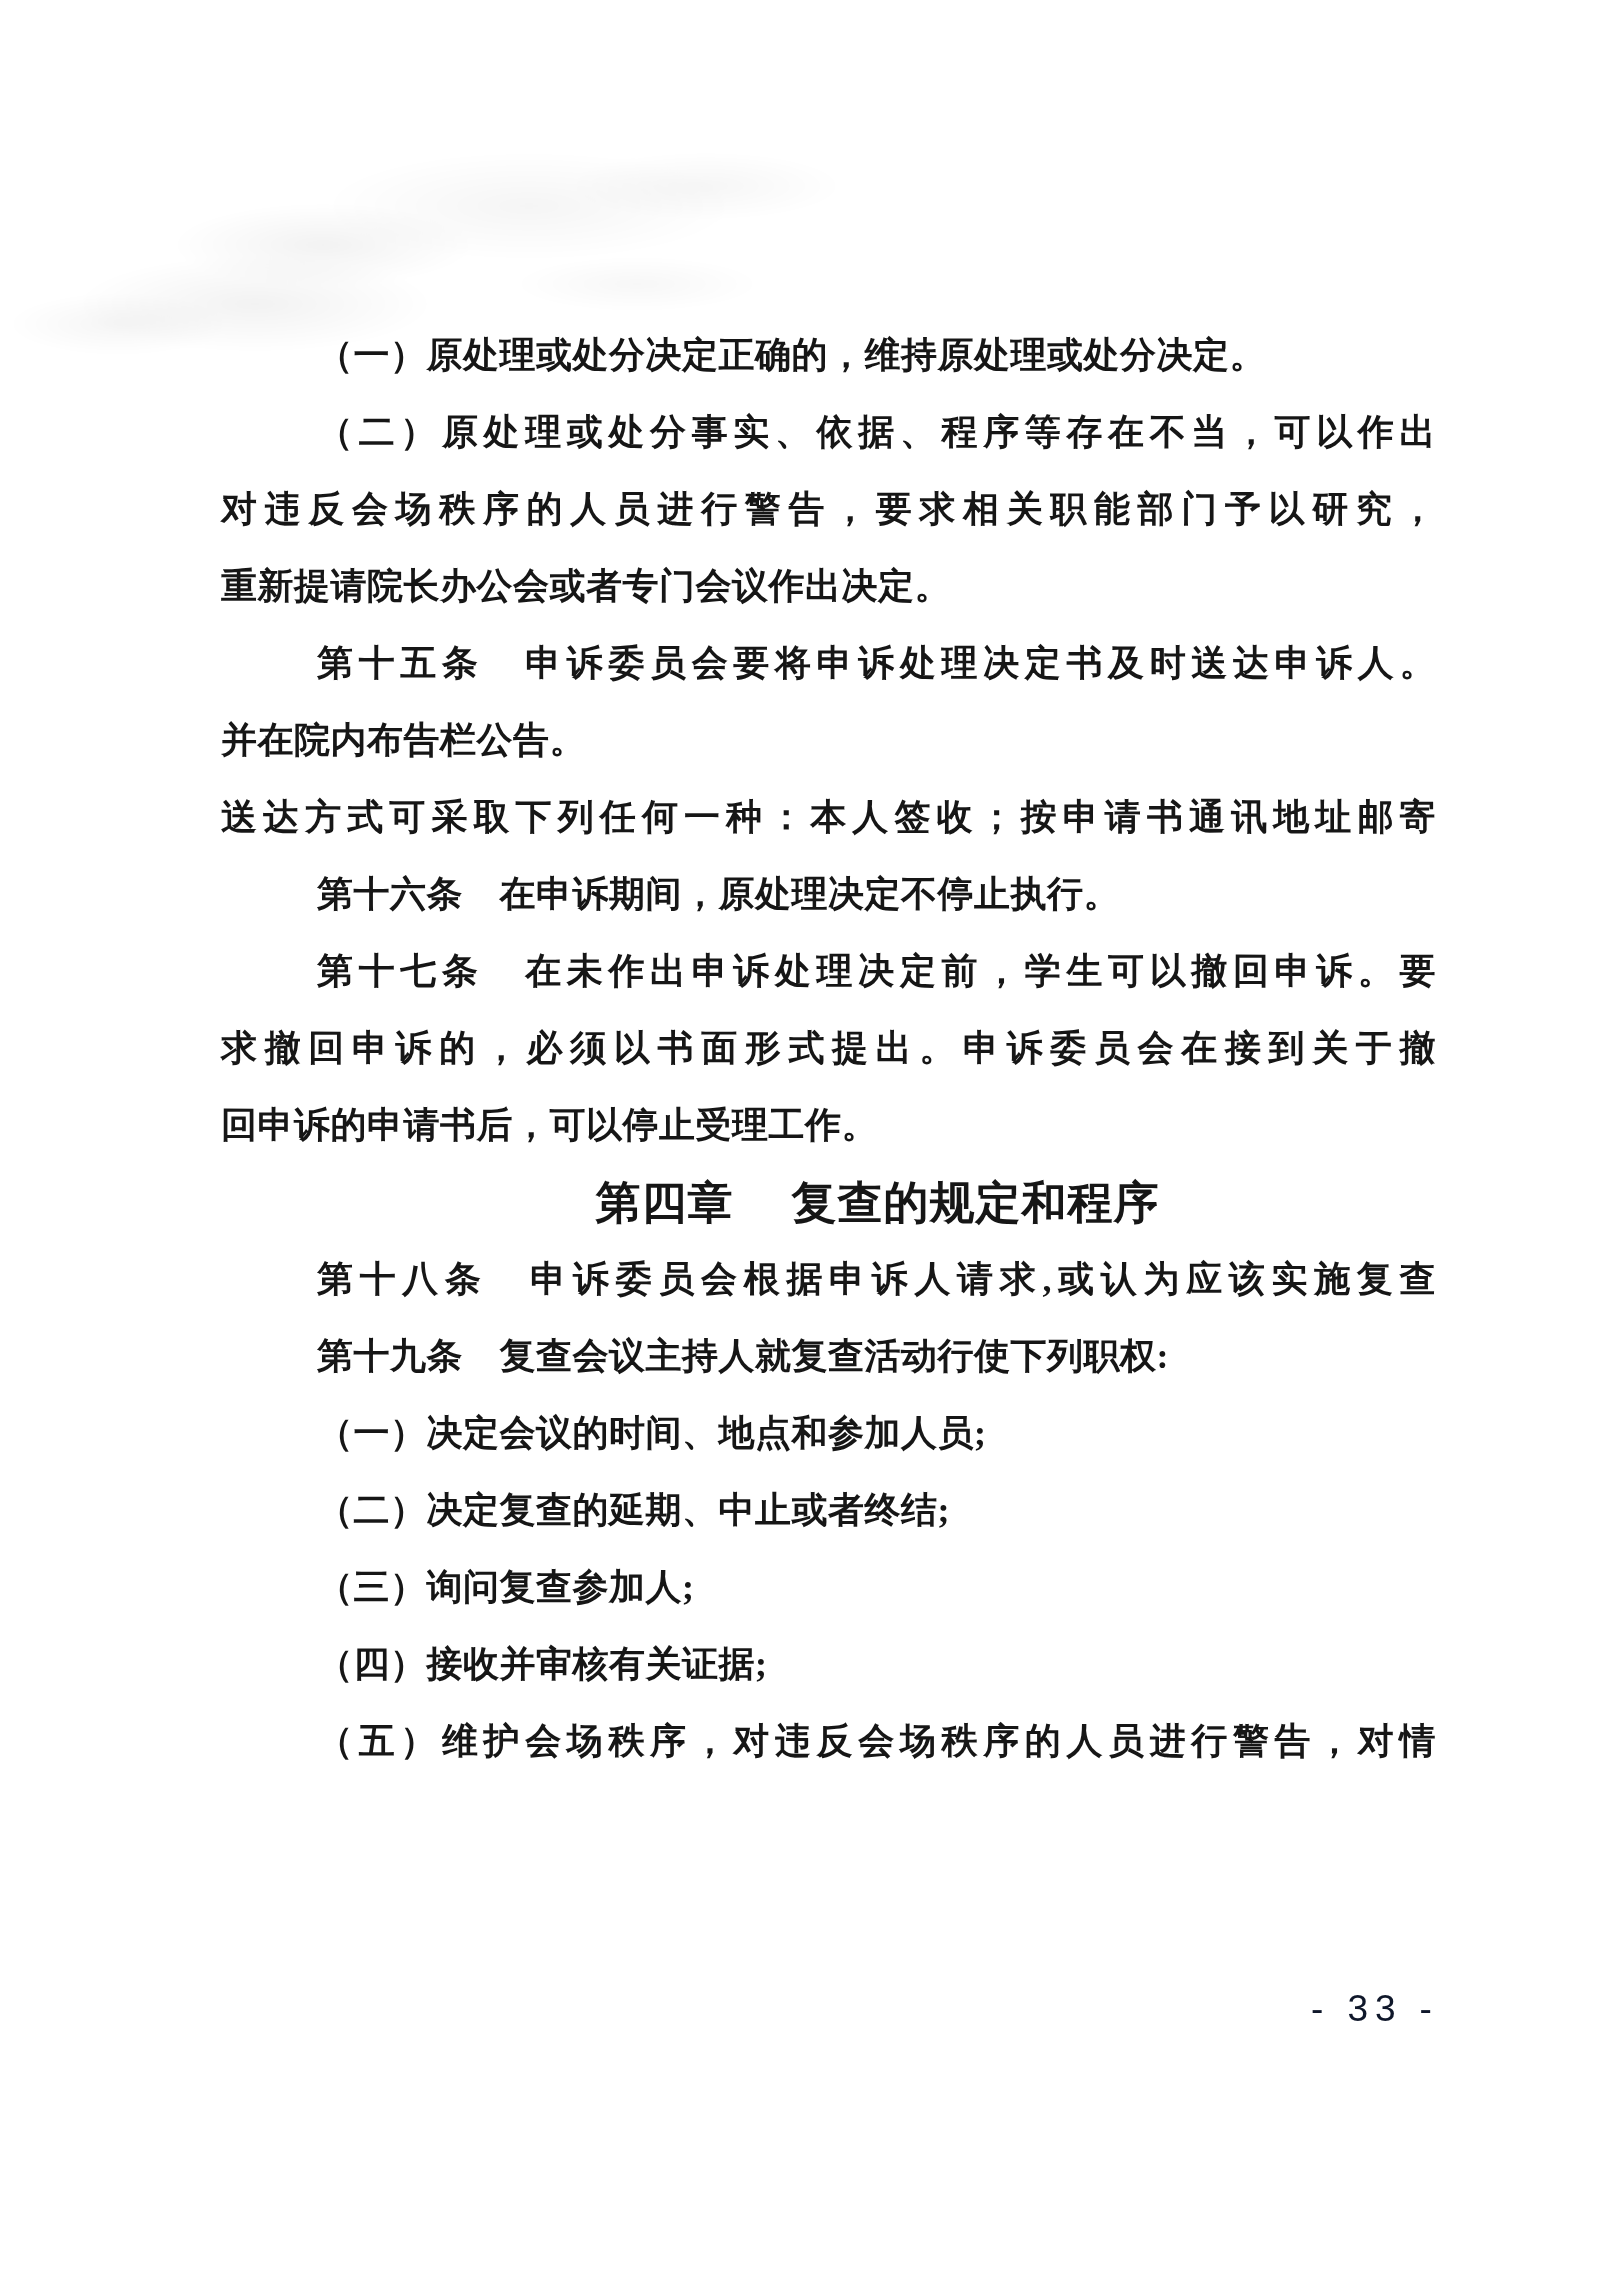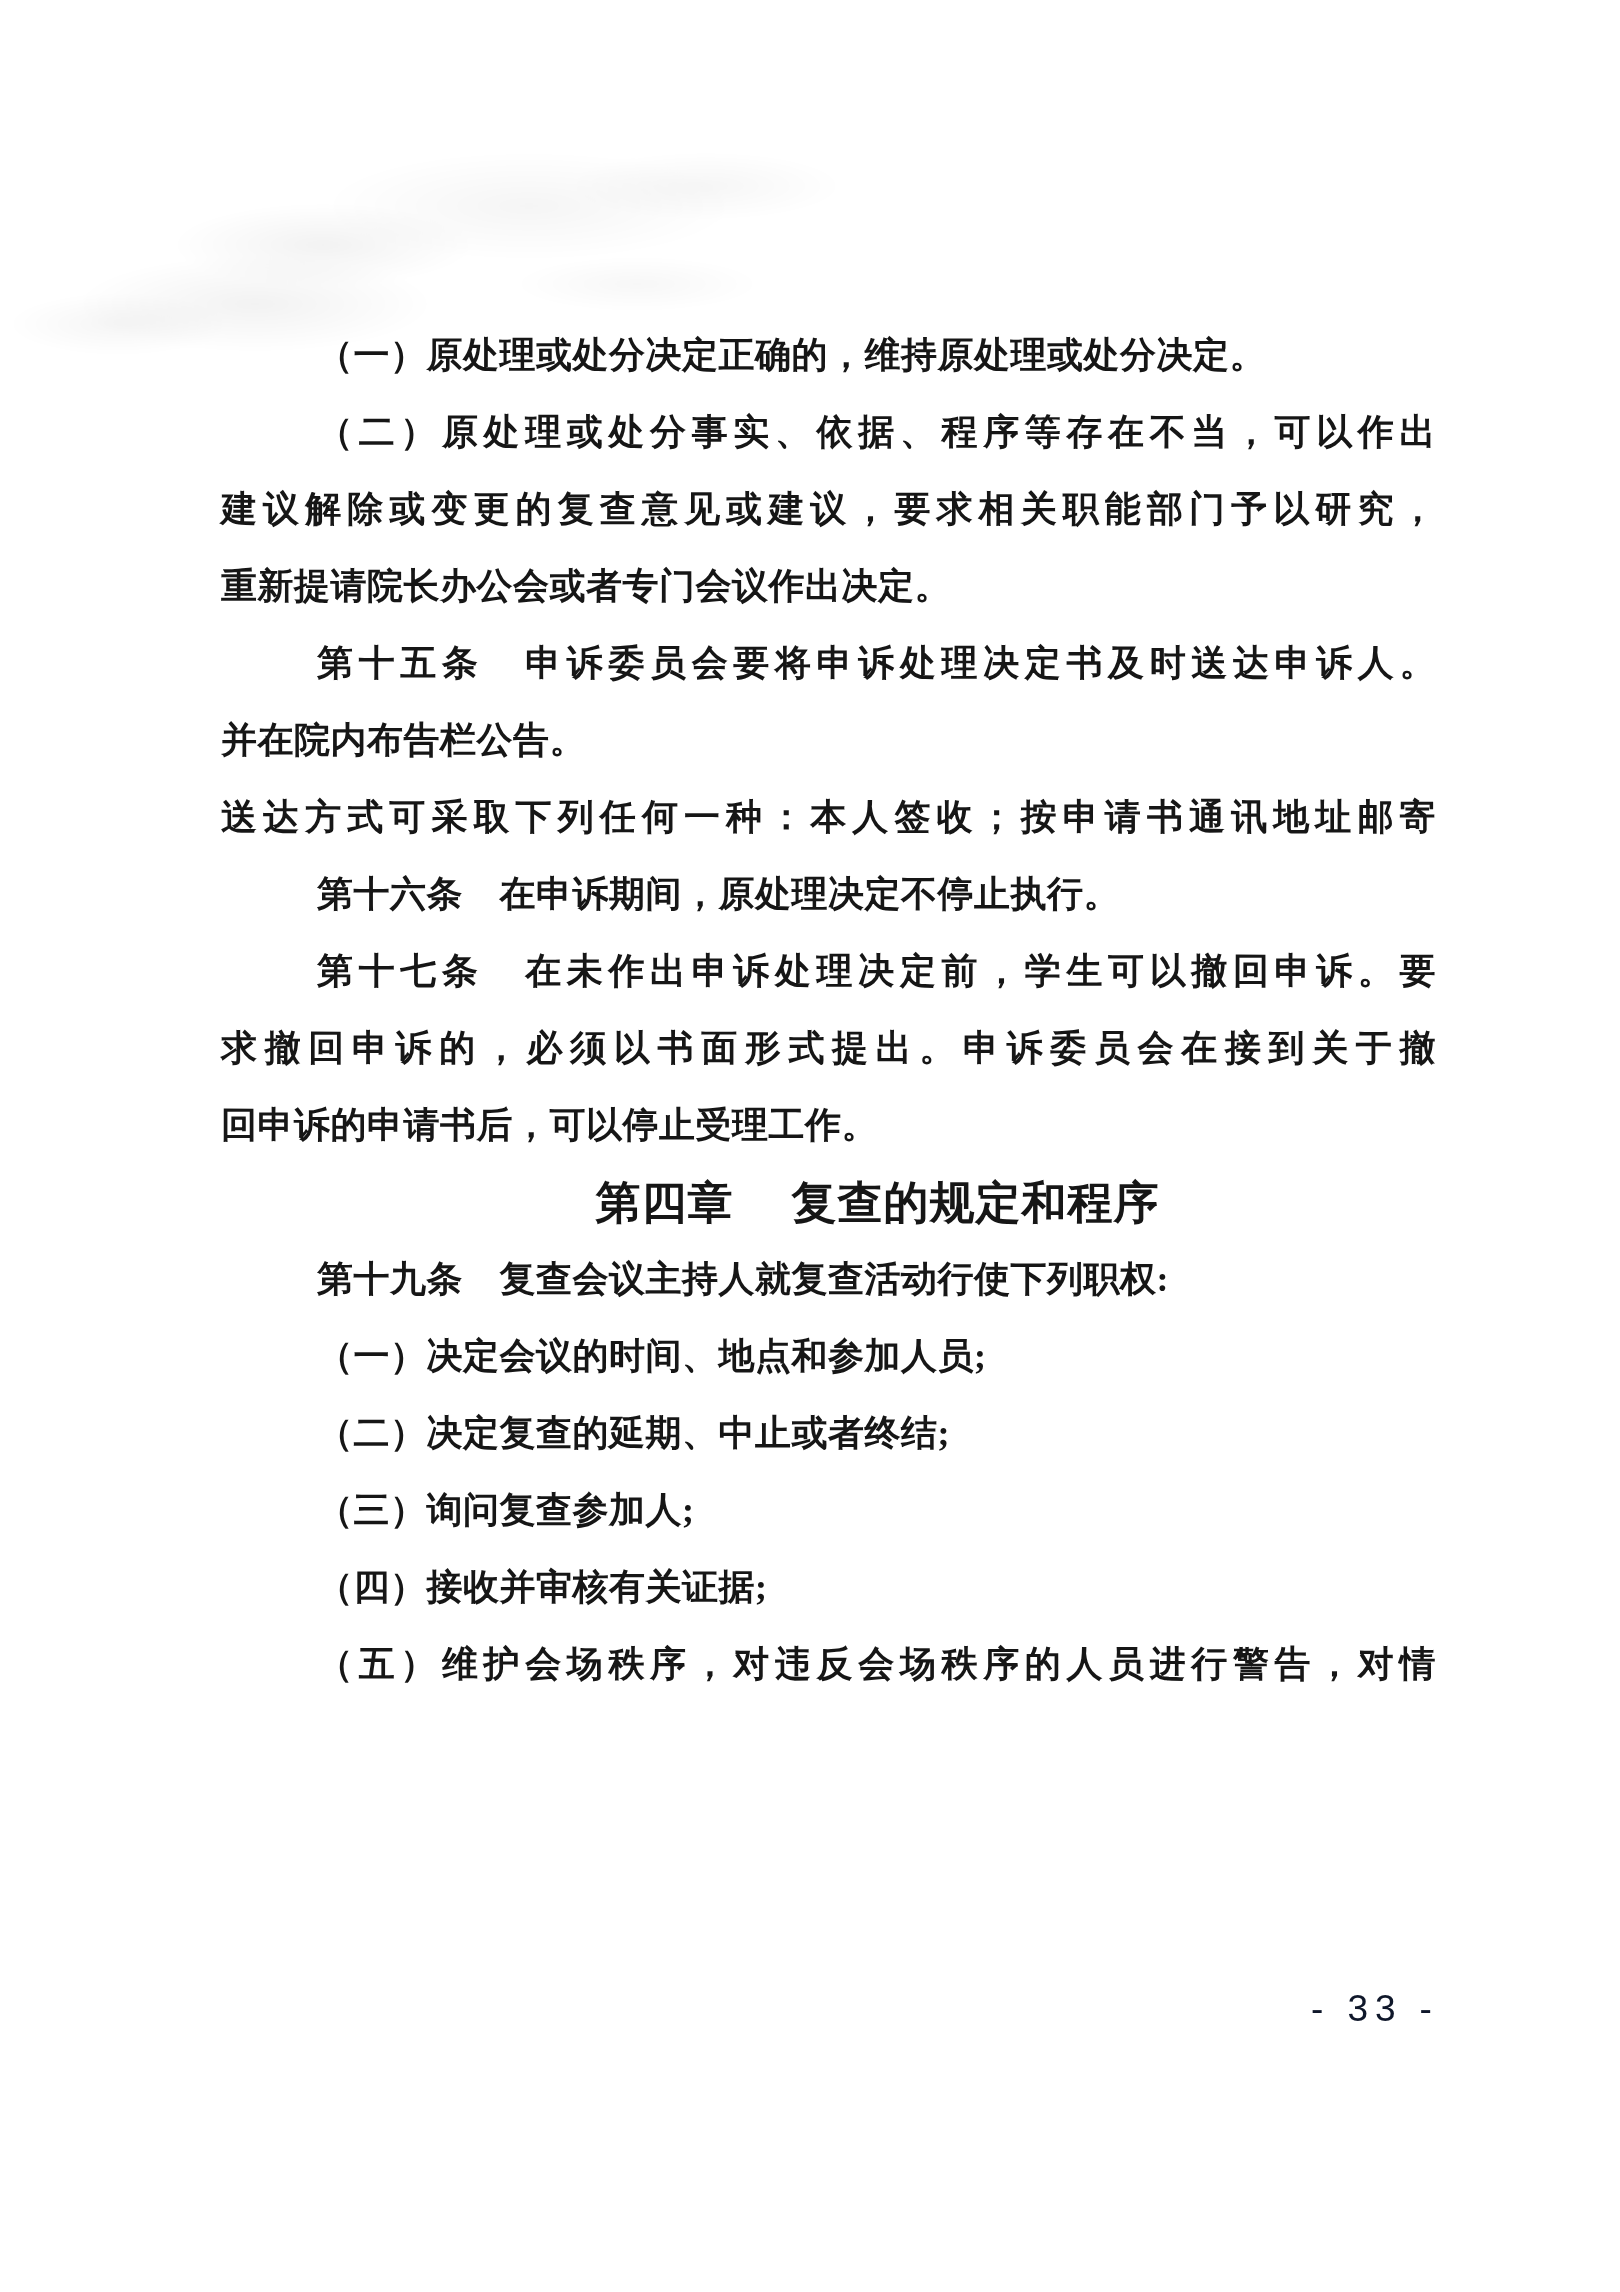--- a/index.html
+++ b/index.html
@@ -70,34 +70,35 @@
 </style>
 </head>
 <body>
 
 <div class="page">
   <div class="smudge"></div>
 
   <div class="content">
     <div class="line indent">（一）原处理或处分决定正确的，维持原处理或处分决定。</div>
     <div class="line indent fill">（二）原处理或处分事实、依据、程序等存在不当，可以作出</div>
-    <div class="line fill">建议解除或变更的复查意见或建议，要求相关职能部门予以研究，</div>
+    <div class="line fill">对违反会场秩序的人员进行警告，要求相关职能部门予以研究，</div>
     <div class="line">重新提请院长办公会或者专门会议作出决定。</div>
     <div class="line indent fill">第十五条　申诉委员会要将申诉处理决定书及时送达申诉人。</div>
     <div class="line">并在院内布告栏公告。</div>
     <div class="line fill">送达方式可采取下列任何一种：本人签收；按申请书通讯地址邮寄</div>
     <div class="line indent">第十六条　在申诉期间，原处理决定不停止执行。</div>
     <div class="line indent fill">第十七条　在未作出申诉处理决定前，学生可以撤回申诉。要</div>
     <div class="line fill">求撤回申诉的，必须以书面形式提出。申诉委员会在接到关于撤</div>
     <div class="line">回申诉的申请书后，可以停止受理工作。</div>
 
     <div class="line heading">
       <span class="chapter-label">第四章</span><span class="chapter-title">复查的规定和程序</span>
     </div>
 
+    <div class="line indent fill">第十八条　申诉委员会根据申诉人请求,或认为应该实施复查</div>
     <div class="line indent">第十九条　复查会议主持人就复查活动行使下列职权:</div>
     <div class="line indent">（一）决定会议的时间、地点和参加人员;</div>
     <div class="line indent">（二）决定复查的延期、中止或者终结;</div>
     <div class="line indent">（三）询问复查参加人;</div>
     <div class="line indent">（四）接收并审核有关证据;</div>
     <div class="line indent fill">（五）维护会场秩序，对违反会场秩序的人员进行警告，对情</div>
   </div>
 
   <div class="pageno">- 33 -</div>
 </div>

